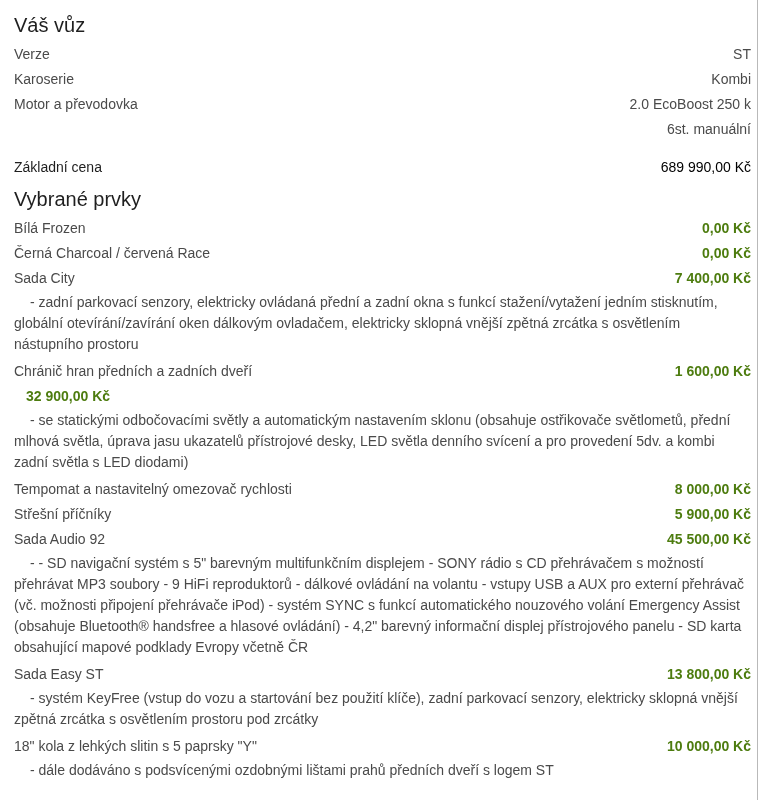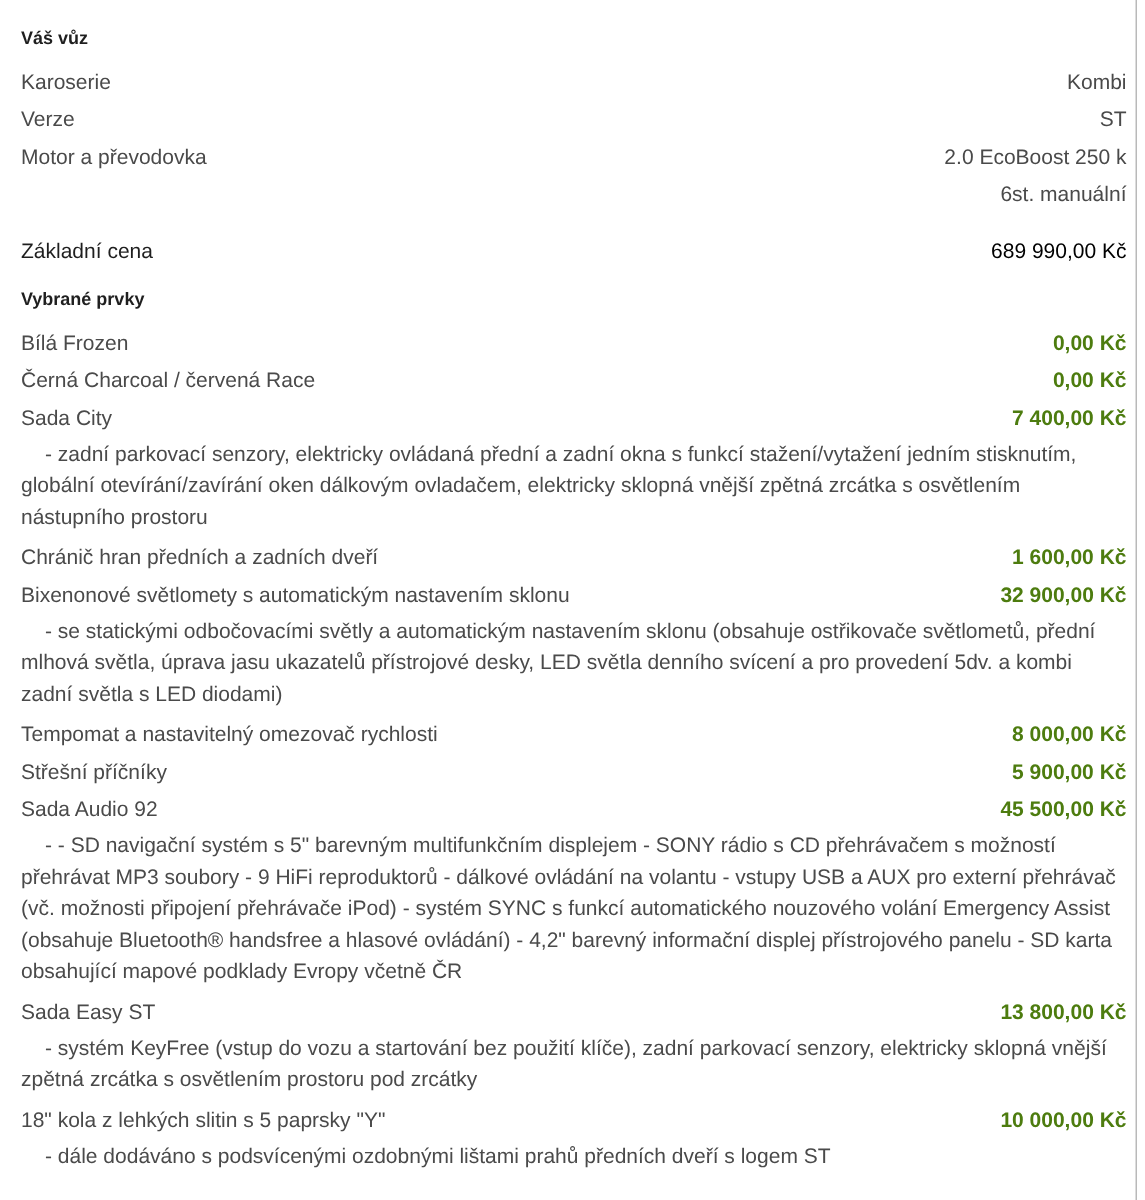--- a/index.html
+++ b/index.html
@@ -11,21 +11,21 @@
   .doc {
     position:relative; box-sizing:border-box;
     width:763px; min-height:800px;
     padding:6px 12px 10px 14px;
   }
   .right-border {
     position:absolute; top:0; right:5px; width:1px; height:800px;
     background:#b9b9b9;
   }
   .section-title {
-    font-size:12px; font-weight:bold; color:#1f1f1f;
+    font-size:20px; font-weight:normal; color:#1f1f1f;
     margin:9px 0 7px 0; line-height:20px;
   }
   .row { display:flex; line-height:25px; }
   .row .lbl { flex:1 1 auto; }
   .row .val { flex:0 0 auto; text-align:right; padding-left:12px; white-space:nowrap; }
   .bold { font-weight:normal; color:#1f1f1f; }
   .muted { color:#000000; font-weight:normal; }
   .price { font-weight:bold; color:#4d7c0f; }
   .base-row { margin-top:13px; }
   .features-title { }
@@ -37,26 +37,26 @@
 </head>
 <body>
 
 <div class="doc">
   <div class="right-border"></div>
 
   <section>
     <h1 class="section-title">Váš vůz</h1>
 
     <div class="row">
+      <span class="lbl">Verze</span>
+      <span class="val">ST</span>
+    </div>
+    <div class="row">
       <span class="lbl">Karoserie</span>
       <span class="val">Kombi</span>
-    </div>
-    <div class="row">
-      <span class="lbl">Verze</span>
-      <span class="val">ST</span>
     </div>
     <div class="row">
       <span class="lbl">Motor a převodovka</span>
       <span class="val">2.0 EcoBoost 250 k</span>
     </div>
     <div class="row">
       <span class="lbl"></span>
       <span class="val">6st. manuální</span>
     </div>
 
@@ -93,21 +93,20 @@
 
     <div>
       <div class="row">
         <span class="lbl">Chránič hran předních a zadních dveří</span>
         <span class="val price">1 600,00 Kč</span>
       </div>
     </div>
 
     <div>
       <div class="row">
-        <span class="lbl">Bixenonové světlomety s automatickým nastavením sklonu</span>
         <span class="val price">32 900,00 Kč</span>
       </div>
       <p class="desc">- se statickými odbočovacími světly a automatickým nastavením sklonu (obsahuje ostřikovače světlometů, přední mlhová světla, úprava jasu ukazatelů přístrojové desky, LED světla denního svícení a pro provedení 5dv. a kombi zadní světla s LED diodami)</p>
     </div>
 
     <div>
       <div class="row">
         <span class="lbl">Tempomat a nastavitelný omezovač rychlosti</span>
         <span class="val price">8 000,00 Kč</span>
       </div>

